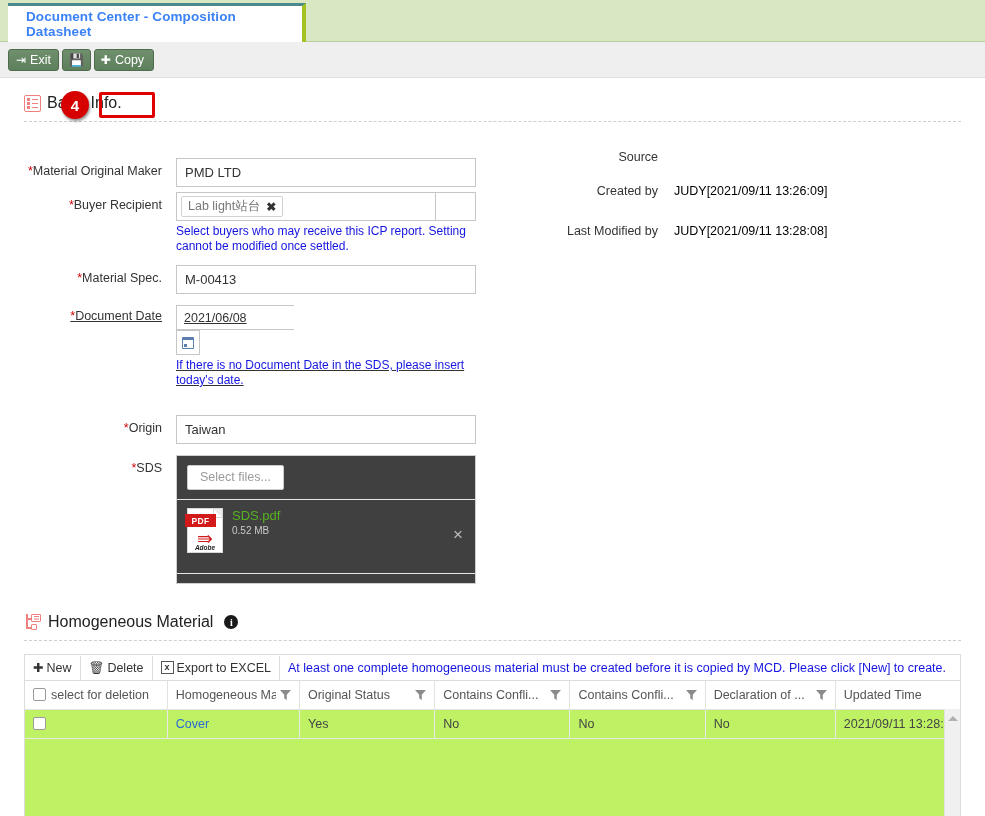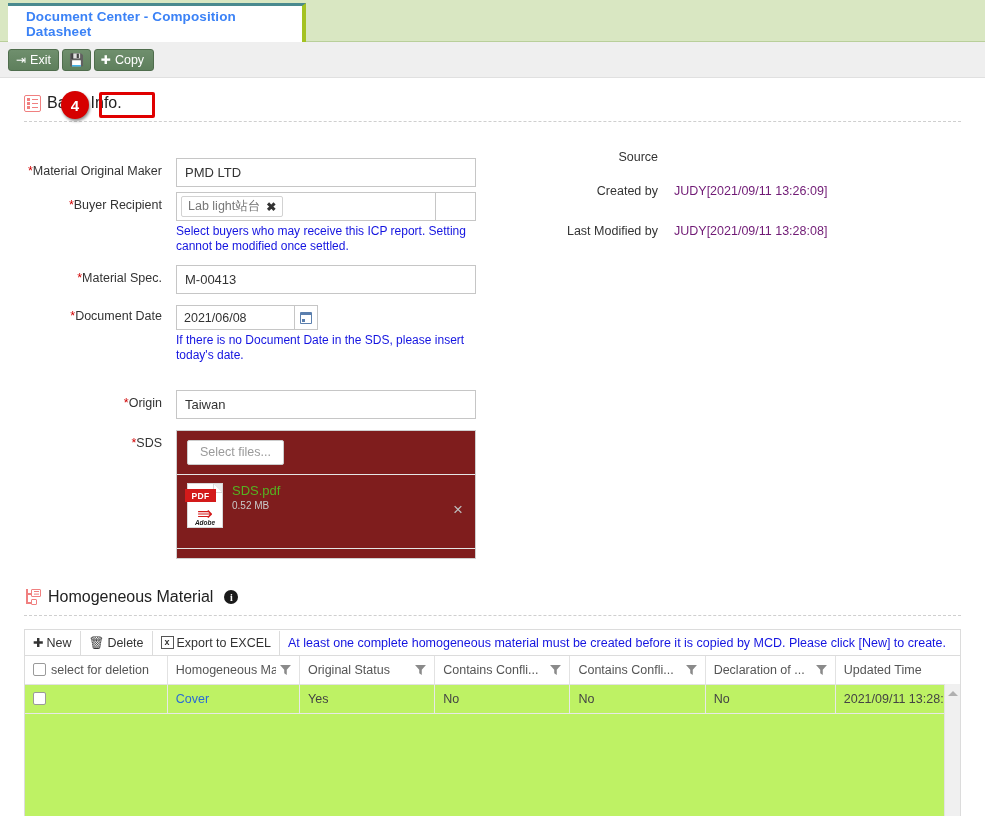--- a/index.html
+++ b/index.html
@@ -216,21 +216,21 @@
   }
   .token .x { font-size: 12px; color: #333; font-weight: bold; cursor: pointer; }
   .token-aux {
     width: 40px; height: 29px;
     border: 1px solid #c6c6c6;
     border-left: none;
     background: #fff;
   }
 
   
-  .date-wrap { display: flex; align-items: stretch; }
+  .date-wrap { display: flex; align-items: stretch; flex-direction: column; }
   .date-input {
     width: 118px; height: 25px;
     border: 1px solid #c6c6c6;
     border-right: none;
     background: #fff;
     padding: 0 7px;
     font-size: 12.5px;
     color: #333;
     font-family: "Liberation Sans", sans-serif;
     outline: none;
@@ -252,21 +252,21 @@
   .cal-ico::after {
     content:"";
     position: absolute; left: 1px; bottom: 1px;
     width: 3px; height: 3px; background: #5b7fae;
   }
 
   
   .sds-box {
     width: 300px;
     border: 1px solid #cfcfcf;
-    background: #7f1d1d;
+    background: #404040;
   }
   .sds-head { padding: 9px 10px; border-bottom: 1px solid #e5e5e5; }
   .select-files-btn {
     display: inline-block;
     height: 25px; line-height: 23px;
     padding: 0 12px;
     border: 1px solid #cccccc;
     background: #fff;
     color: #9a9a9a;
     font-size: 12.5px;
@@ -334,21 +334,21 @@
   .meta-col {
     position: absolute;
     left: 510px; top: 20px;
     width: 440px;
   }
   .mrow { display: flex; margin-bottom: 5px; height: 29px; align-items: center; }
   .mlabel {
     width: 140px; text-align: right; padding-right: 16px;
     font-size: 12.5px; color: #333; flex: none;
   }
-  .mval { font-size: 12.5px; color: #701a75; }
+  .mval { font-size: 12.5px; color: #000000; }
 
   
   .grid-tools {
     display: flex; align-items: center;
     border: 1px solid #dcdcdc;
     border-bottom: none;
     background: #fff;
     height: 26px;
     margin-top: 13px;
   }
@@ -511,21 +511,21 @@
       </div>
     </div>
 
     <div class="frow" style="margin-top:11px;">
       <div class="flabel"><span class="req">*</span><span>Material Spec.</span></div>
       <div class="fctrl">
         <input class="txt-input" value="M-00413" style="">
       </div>
     </div>
 
-    <div class="frow" style="margin-top:11px;">
+    <div class="frow" style="margin-top:11px;text-decoration:underline;">
       <div class="flabel" style="padding-top:4px;"><span class="req">*</span><span>Document Date</span></div>
       <div class="fctrl">
         <div class="date-wrap">
           <input class="date-input" value="2021/06/08" style="">
           <div class="date-btn">
             <span class="cal-ico"></span>
           </div>
         </div>
         <div class="hint">If there is no Document Date in the SDS, please insert today's date.</div>
       </div>

